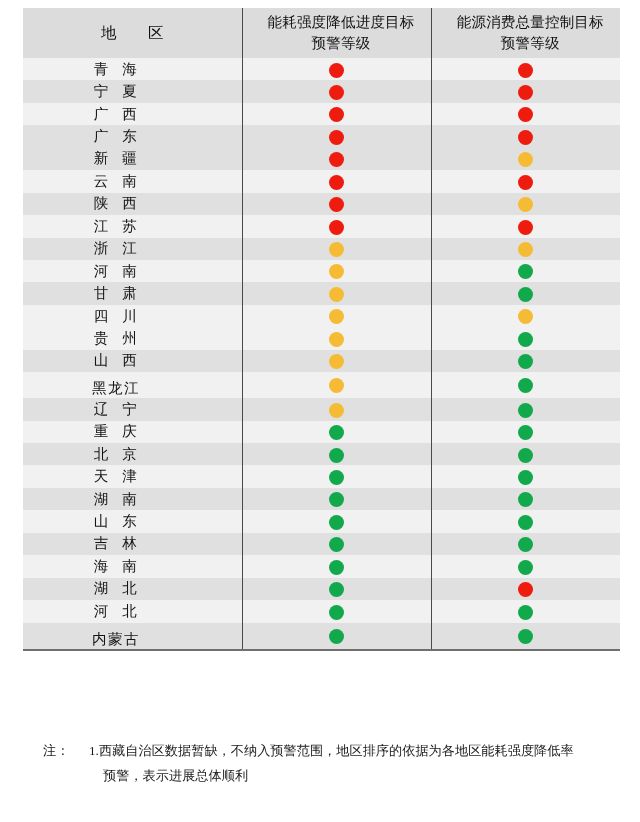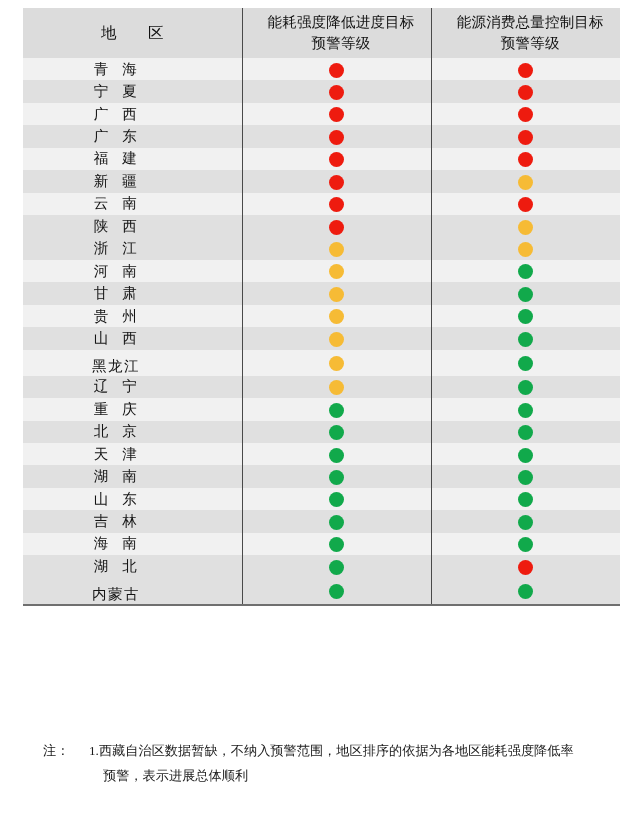--- a/index.html
+++ b/index.html
@@ -198,56 +198,61 @@
         <tr class="odd">
           <td class="region-cell"><span class="region-name two-char">广西</span></td>
           <td class="dot-cell col-div"><span class="dot red" style="background: rgb(238, 27, 15);"></span></td>
           <td class="dot-cell col-div"><span class="dot red" style="background: rgb(238, 27, 15);"></span></td>
         </tr>
         <tr class="even">
           <td class="region-cell"><span class="region-name two-char">广东</span></td>
           <td class="dot-cell col-div"><span class="dot red" style="background: rgb(238, 27, 15);"></span></td>
           <td class="dot-cell col-div"><span class="dot red" style="background: rgb(238, 27, 15);"></span></td>
         </tr>
-        <tr class="odd">
-          <td class="region-cell"><span class="region-name two-char">福建</span></td>
-          <td class="dot-cell col-div"><span class="dot red" style="background: rgb(238, 27, 15);"></span></td>
-          <td class="dot-cell col-div"><span class="dot red" style="background: rgb(238, 27, 15);"></span></td>
-        </tr>
         <tr class="even">
           <td class="region-cell"><span class="region-name two-char">新疆</span></td>
           <td class="dot-cell col-div"><span class="dot red" style="background: rgb(238, 27, 15);"></span></td>
           <td class="dot-cell col-div"><span class="dot orange" style="background: rgb(246, 187, 53);"></span></td>
         </tr>
         <tr class="odd">
           <td class="region-cell"><span class="region-name two-char">云南</span></td>
           <td class="dot-cell col-div"><span class="dot red" style="background: rgb(238, 27, 15);"></span></td>
           <td class="dot-cell col-div"><span class="dot red" style="background: rgb(238, 27, 15);"></span></td>
         </tr>
         <tr class="even">
           <td class="region-cell"><span class="region-name two-char">陕西</span></td>
           <td class="dot-cell col-div"><span class="dot red" style="background: rgb(238, 27, 15);"></span></td>
           <td class="dot-cell col-div"><span class="dot orange" style="background: rgb(246, 187, 53);"></span></td>
         </tr>
+        <tr class="odd">
+          <td class="region-cell"><span class="region-name two-char">江苏</span></td>
+          <td class="dot-cell col-div"><span class="dot red" style="background: rgb(238, 27, 15);"></span></td>
+          <td class="dot-cell col-div"><span class="dot red" style="background: rgb(238, 27, 15);"></span></td>
+        </tr>
         <tr class="even">
           <td class="region-cell"><span class="region-name two-char">浙江</span></td>
           <td class="dot-cell col-div"><span class="dot orange" style="background: rgb(246, 187, 53);"></span></td>
           <td class="dot-cell col-div"><span class="dot orange" style="background: rgb(246, 187, 53);"></span></td>
         </tr>
         <tr class="odd">
           <td class="region-cell"><span class="region-name two-char">河南</span></td>
           <td class="dot-cell col-div"><span class="dot orange" style="background: rgb(246, 187, 53);"></span></td>
           <td class="dot-cell col-div"><span class="dot green" style="background: rgb(17, 169, 75);"></span></td>
         </tr>
         <tr class="even">
           <td class="region-cell"><span class="region-name two-char">甘肃</span></td>
           <td class="dot-cell col-div"><span class="dot orange" style="background: rgb(246, 187, 53);"></span></td>
           <td class="dot-cell col-div"><span class="dot green" style="background: rgb(17, 169, 75);"></span></td>
         </tr>
         <tr class="odd">
+          <td class="region-cell"><span class="region-name two-char">四川</span></td>
+          <td class="dot-cell col-div"><span class="dot orange" style="background: rgb(246, 187, 53);"></span></td>
+          <td class="dot-cell col-div"><span class="dot orange" style="background: rgb(246, 187, 53);"></span></td>
+        </tr>
+        <tr class="odd">
           <td class="region-cell"><span class="region-name two-char">贵州</span></td>
           <td class="dot-cell col-div"><span class="dot orange" style="background: rgb(246, 187, 53);"></span></td>
           <td class="dot-cell col-div"><span class="dot green" style="background: rgb(17, 169, 75);"></span></td>
         </tr>
         <tr class="even">
           <td class="region-cell"><span class="region-name two-char">山西</span></td>
           <td class="dot-cell col-div"><span class="dot orange" style="background: rgb(246, 187, 53);"></span></td>
           <td class="dot-cell col-div"><span class="dot green" style="background: rgb(17, 169, 75);"></span></td>
         </tr>
         <tr class="odd">
@@ -292,20 +297,25 @@
         </tr>
         <tr class="odd">
           <td class="region-cell"><span class="region-name two-char">海南</span></td>
           <td class="dot-cell col-div"><span class="dot green" style="background: rgb(17, 169, 75);"></span></td>
           <td class="dot-cell col-div"><span class="dot green" style="background: rgb(17, 169, 75);"></span></td>
         </tr>
         <tr class="even">
           <td class="region-cell"><span class="region-name two-char">湖北</span></td>
           <td class="dot-cell col-div"><span class="dot green" style="background: rgb(17, 169, 75);"></span></td>
           <td class="dot-cell col-div"><span class="dot red" style="background: rgb(238, 27, 15);"></span></td>
+        </tr>
+        <tr class="odd">
+          <td class="region-cell"><span class="region-name two-char">河北</span></td>
+          <td class="dot-cell col-div"><span class="dot green" style="background: rgb(17, 169, 75);"></span></td>
+          <td class="dot-cell col-div"><span class="dot green" style="background: rgb(17, 169, 75);"></span></td>
         </tr>
         <tr class="even">
           <td class="region-cell"><span class="region-name three-char">内蒙古</span></td>
           <td class="dot-cell col-div"><span class="dot green" style="background: rgb(17, 169, 75);"></span></td>
           <td class="dot-cell col-div"><span class="dot green" style="background: rgb(17, 169, 75);"></span></td>
         </tr>
       </tbody>
   </table>
 
   <div class="notes">

